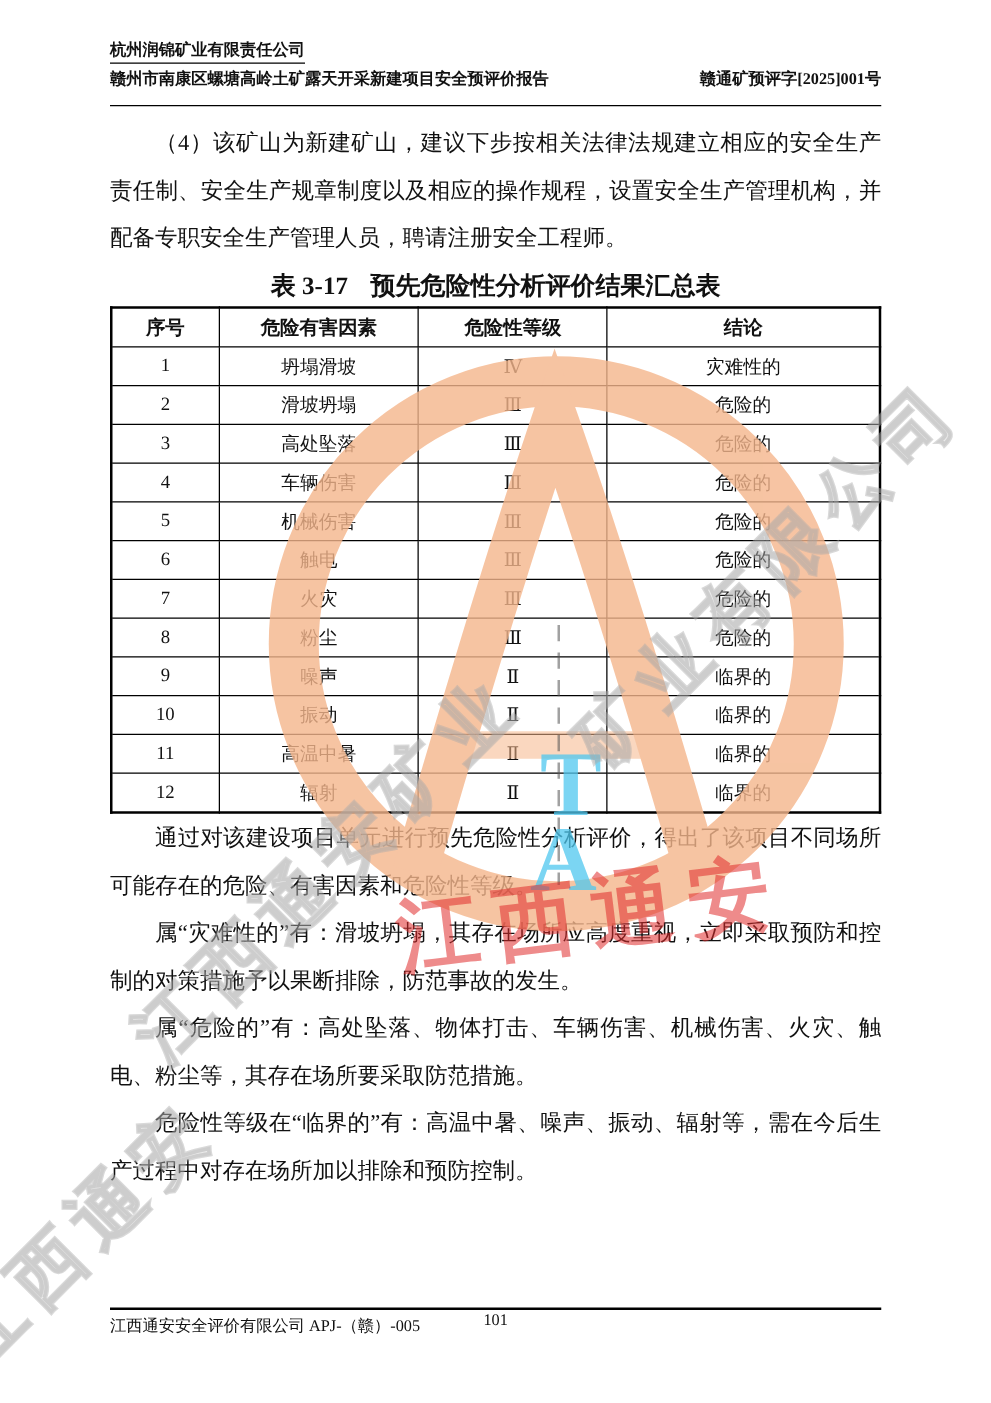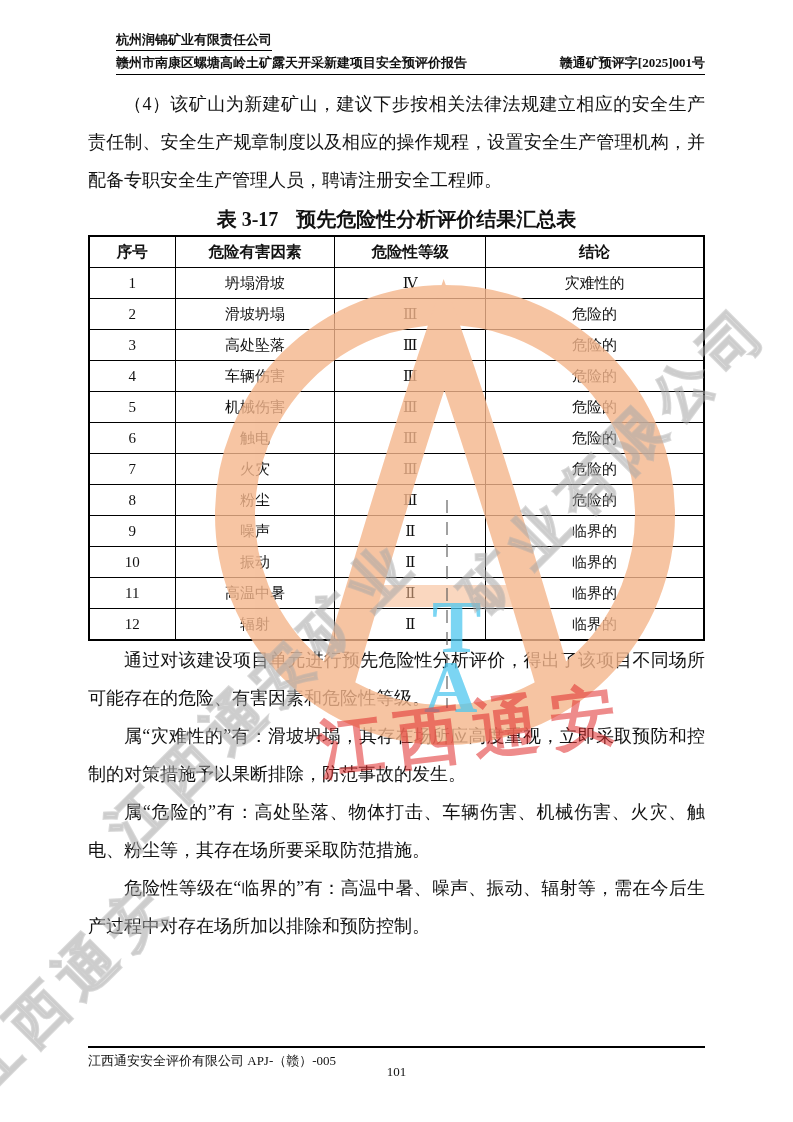--- a/index.html
+++ b/index.html
@@ -8,23 +8,23 @@
     background:#ffffff;
     font-family:"Liberation Serif","DejaVu Serif",serif;
     color:#111;
     position:relative;
     overflow:hidden;
   }
   .content{
     position:absolute;left:88px;top:30px;width:617px;z-index:1;
   }
   
-  .hdr{font-size:13px;font-weight:bold;line-height:19px;margin-left:28px;}
+  .hdr{font-size:13px;font-weight:bold;line-height:19px;}
   .hdr-line1{display:inline-block;border-bottom:1px solid #000;padding-bottom:1px;}
-  .hdr-line2{display:flex;justify-content:space-between;border-bottom:1px solid #000;padding-bottom:2px;margin-top:2px;}
+  .hdr-line2{display:flex;justify-content:space-between;border-bottom:1px solid #000;padding-bottom:12px;margin-top:2px;}
   
   .para{
     font-size:18px;line-height:38px;text-align:justify;
     text-indent:2em;margin:0;
   }
   .p1{margin-top:10px;}
   .bold{font-weight:bold;}
   
   .tbl-caption{
     text-align:center;font-weight:bold;font-size:20px;
@@ -38,21 +38,21 @@
   }
   table.main th,table.main td{
     border:1px solid #000;text-align:center;height:30px;padding:0 2px;
   }
   table.main th{font-size:15.5px;font-weight:bold;}
   
   .footer{
     position:absolute;left:88px;top:1046px;width:617px;z-index:1;
     border-top:2px solid #000;padding-top:4px;font-size:13px;
   }
-  .footer-page{position:absolute;left:0;right:0;top:16px;text-align:center;}
+  .footer-page{position:absolute;left:0;right:0;top:0;text-align:center;}
   
   .wm-layer{position:absolute;inset:0;z-index:2;pointer-events:none;}
   .wm-svg{position:absolute;left:0;top:0;}
   .wm-diag{
     position:absolute;white-space:nowrap;font-weight:bold;
     font-size:58px;letter-spacing:10px;
     color:rgba(160,160,160,0.22);
     -webkit-text-stroke:2px rgba(170,170,170,0.45);
     transform-origin:left center;transform:rotate(-45deg);
   }

